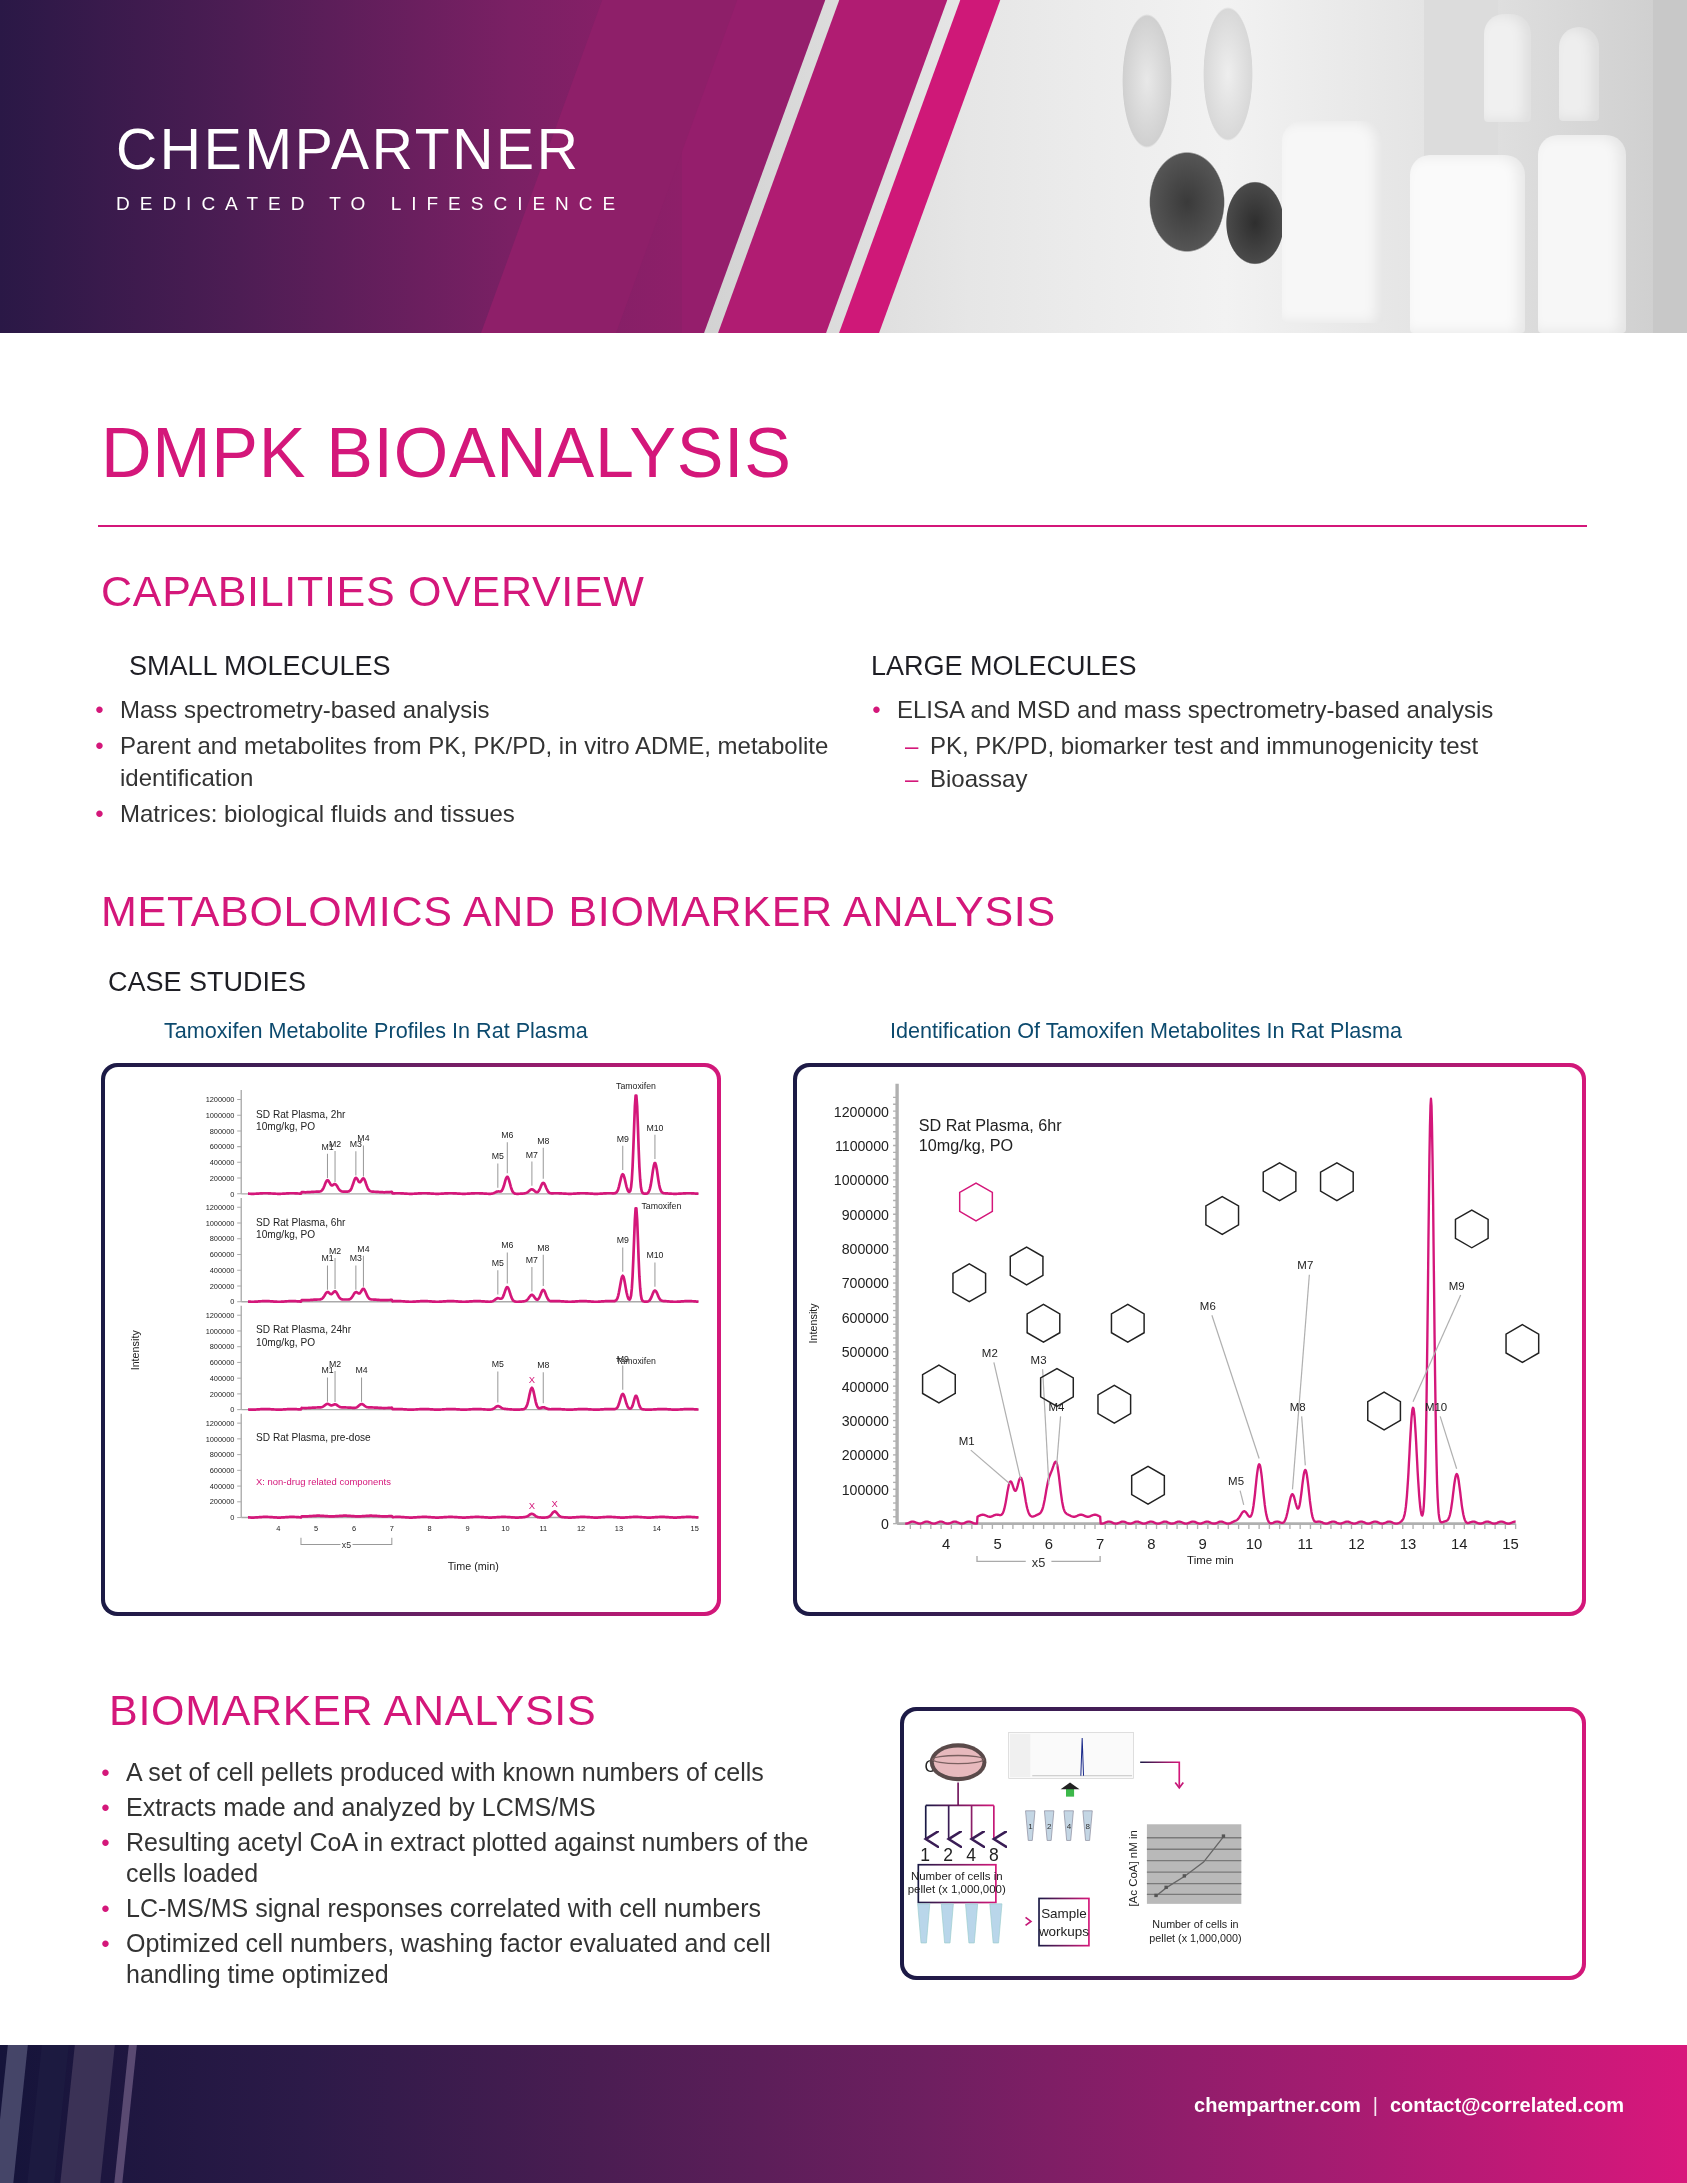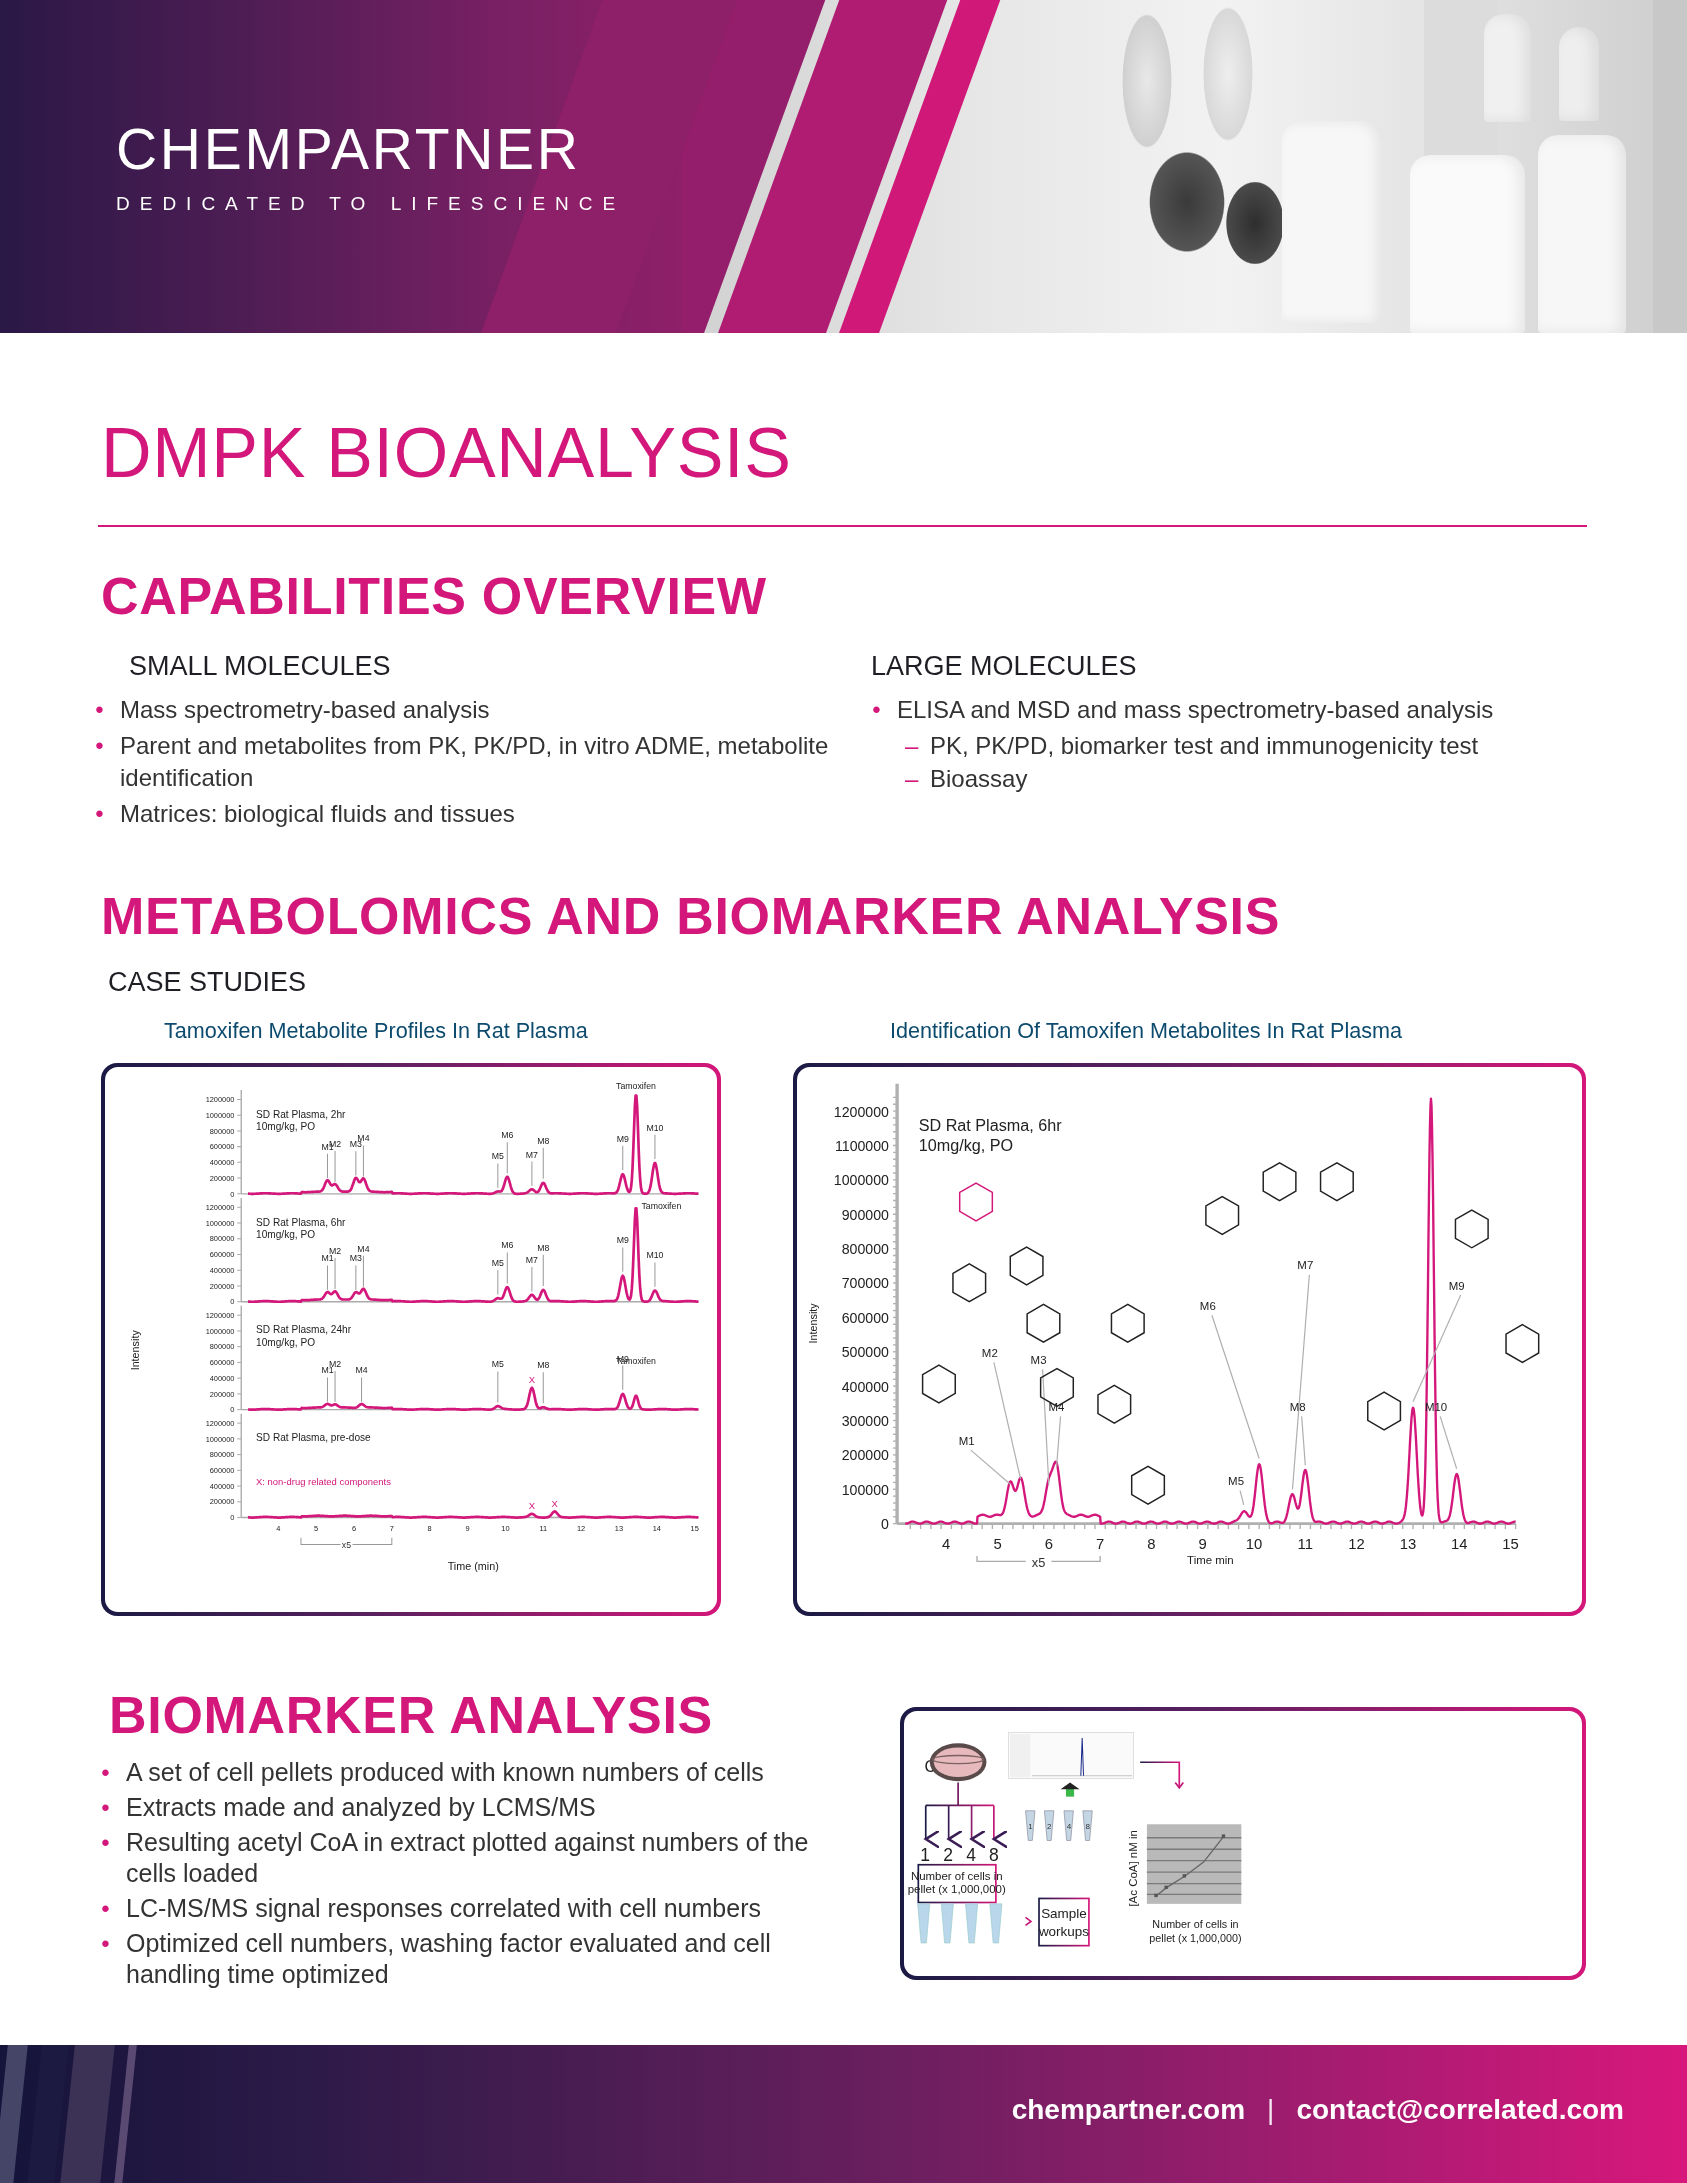--- a/index.html
+++ b/index.html
@@ -20,40 +20,40 @@
   .photo .bottle { position: absolute; background: #f7f7f7; border-radius: 20px 20px 4px 4px; box-shadow: inset -6.7px 0 13.5px rgba(0,0,0,0.08); }
   .photo .shelf { position: absolute; background: #d6d6d6; }
   .stripe { position: absolute; top: -13.5px; height: 364px; transform-origin: top left; }
   .brand { position: absolute; left: 116px; top: 121px; color: #ffffff; }
   .brand-name { font-size: 57px; letter-spacing: 2.7px; font-weight: 400; line-height: 1; }
   .brand-tag { font-size: 19px; letter-spacing: 10px; margin-top: 15px; font-weight: 400; }
 
   
   .page-title { position: absolute; left: 101px; top: 418px; font-size: 70px; color: #d4177a; font-weight: 400; letter-spacing: 0.7px; line-height: 1; }
   .title-rule { position: absolute; left: 98px; top: 525px; width: 1489px; height: 2px; background: #d4177a; }
-  .section-h { position: absolute; color: #d4177a; font-weight: 700; font-size: 52px; line-height: 1; letter-spacing: 0.7px; }
+  .section-h { position: absolute; color: #d4177a; font-weight: 400; font-size: 43px; line-height: 1; letter-spacing: 0.7px; }
   .sub-h { position: absolute; font-size: 27px; color: #1e1e24; line-height: 1; }
   .bullets { position: absolute; list-style: none; font-size: 24px; color: #333; line-height: 32px; }
   .bullets li { position: relative; padding-left: 26px; margin-bottom: 4px; }
   .bullets li .dot { position: absolute; left: 1.3px; top: 0; color: #d4177a; font-size: 24px; }
   .bullets li.sub { padding-left: 59px; margin-bottom: 1.3px; }
   .bullets li.sub .dot { left: 34px; }
 
   
   .chart-caption { position: absolute; font-size: 21.6px; color: #0c4a6e; }
   .gbox { position: absolute; border-radius: 16px; padding: 4px;
     background: linear-gradient(90deg, #1b1a45 0%, #5b2060 45%, #d4177a 100%); }
   .gbox .inner { width: 100%; height: 100%; background: #fff; border-radius: 13px; position: relative; overflow: hidden; }
   svg text { font-family: "Liberation Sans", "DejaVu Sans", sans-serif; }
 
   
   .footer { position: absolute; left: 0; top: 2045px; width: 1687px; height: 138px; overflow: hidden;
     background: linear-gradient(90deg, #15143a 0%, #2c1a48 18%, #4a1d52 35%, #6e1f60 55%, #a21c70 78%, #d8177c 100%); }
   .footer .fstripe { position: absolute; top: -13.5px; height: 175px; transform: skewX(-6deg); }
-  .footer-links { position: absolute; right: 63px; top: 49px; font-size: 28px; font-weight: 700; color: #fff; display: flex; align-items: center; gap: 22px; }
+  .footer-links { position: absolute; right: 63px; top: 49px; font-size: 20px; font-weight: 700; color: #fff; display: flex; align-items: center; gap: 12px; }
   .footer-links .sep { font-weight: 400; opacity: 0.9; }
 </style>
 </head>
 <body>
 
 <div class="header">
   <div class="photo">
     <div class="shelf" style="left:763px;top:0;width:74px;height:333px;background:#dcdcdc;"></div>
     <div class="bottle" style="left:621px;top:121px;width:101px;height:202px;"></div>
     <div class="bottle" style="left:749px;top:155px;width:115px;height:178px;background:#fafafa;"></div>

